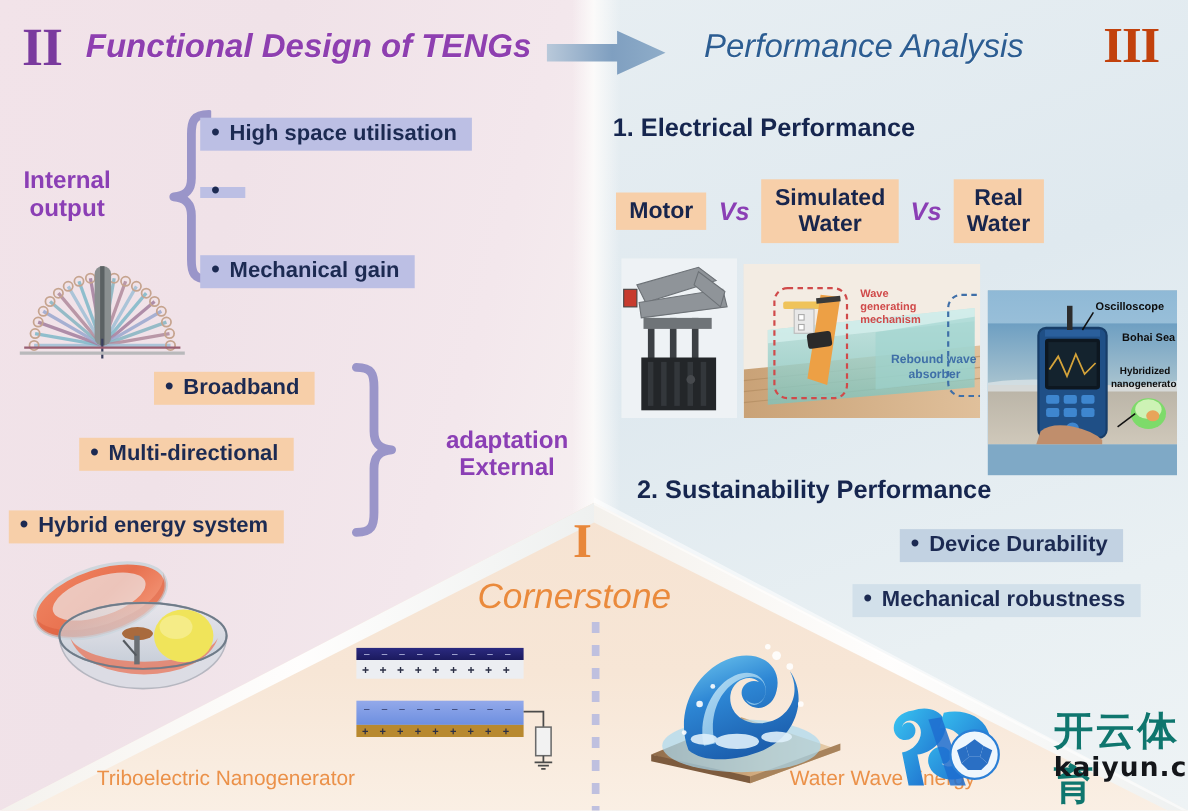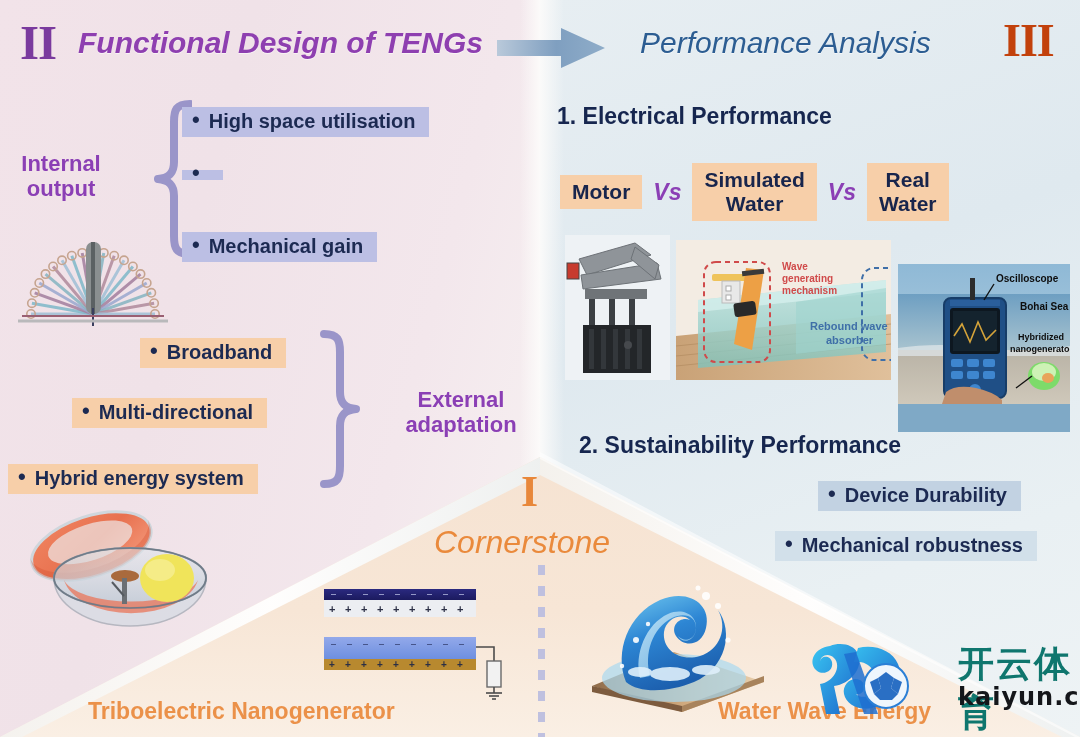--- a/index.html
+++ b/index.html
@@ -130,21 +130,21 @@
   #wave{left:578px;top:578px;width:190px;height:135px;}
 
   
   .dash-div{
     position:absolute;left:538px;top:565px;width:7px;height:172px;
     background:repeating-linear-gradient(180deg,#bfc0df 0 10px,transparent 10px 21px);
   }
 
   
   .base-cap{
-    position:absolute;font-size:23px;font-weight:bold;color:#eb9149;
+    position:absolute;font-size:19px;font-weight:normal;color:#eb9149;
     white-space:nowrap;
   }
   #cap-teng{left:88px;top:698px;}
   #cap-wave{left:718px;top:698px;}
   #wm-cn{
     position:absolute;left:958px;top:640px;font-size:36px;font-weight:bold;
     color:#0f766e;letter-spacing:2px;font-family:"DejaVu Sans", sans-serif;
   }
   #wm-en{
     position:absolute;left:958px;top:683px;font-size:24px;font-weight:bold;
@@ -289,22 +289,22 @@
     <span>Hybrid energy system</span>
   </div>
 
   <div class="brace" id="brace-right">
     <svg width="56" height="160" viewBox="0 0 56 160">
       <path d="M6 4 C20 4 22 10 22 22 L22 62 C22 74 28 78 38 79 C28 80 22 84 22 96 L22 136 C22 148 20 154 6 154" fill="none" stroke="#9a95c9" stroke-width="8" stroke-linecap="round" stroke-linejoin="round"></path>
     </svg>
   </div>
 
   <div class="grp-label" id="lbl-external">
+    <div>adaptation</div>
     <div>External</div>
-    <div>adaptation</div>
   </div>
 
   <div class="illus" id="buoy">
     <svg width="212" height="135" viewBox="0 0 212 135">
       <defs>
         <linearGradient id="ringG" x1="0" y1="0" x2="1" y2="1">
           <stop offset="0%" stop-color="#f08562"></stop>
           <stop offset="50%" stop-color="#e8714f"></stop>
           <stop offset="100%" stop-color="#f6a184"></stop>
         </linearGradient>

